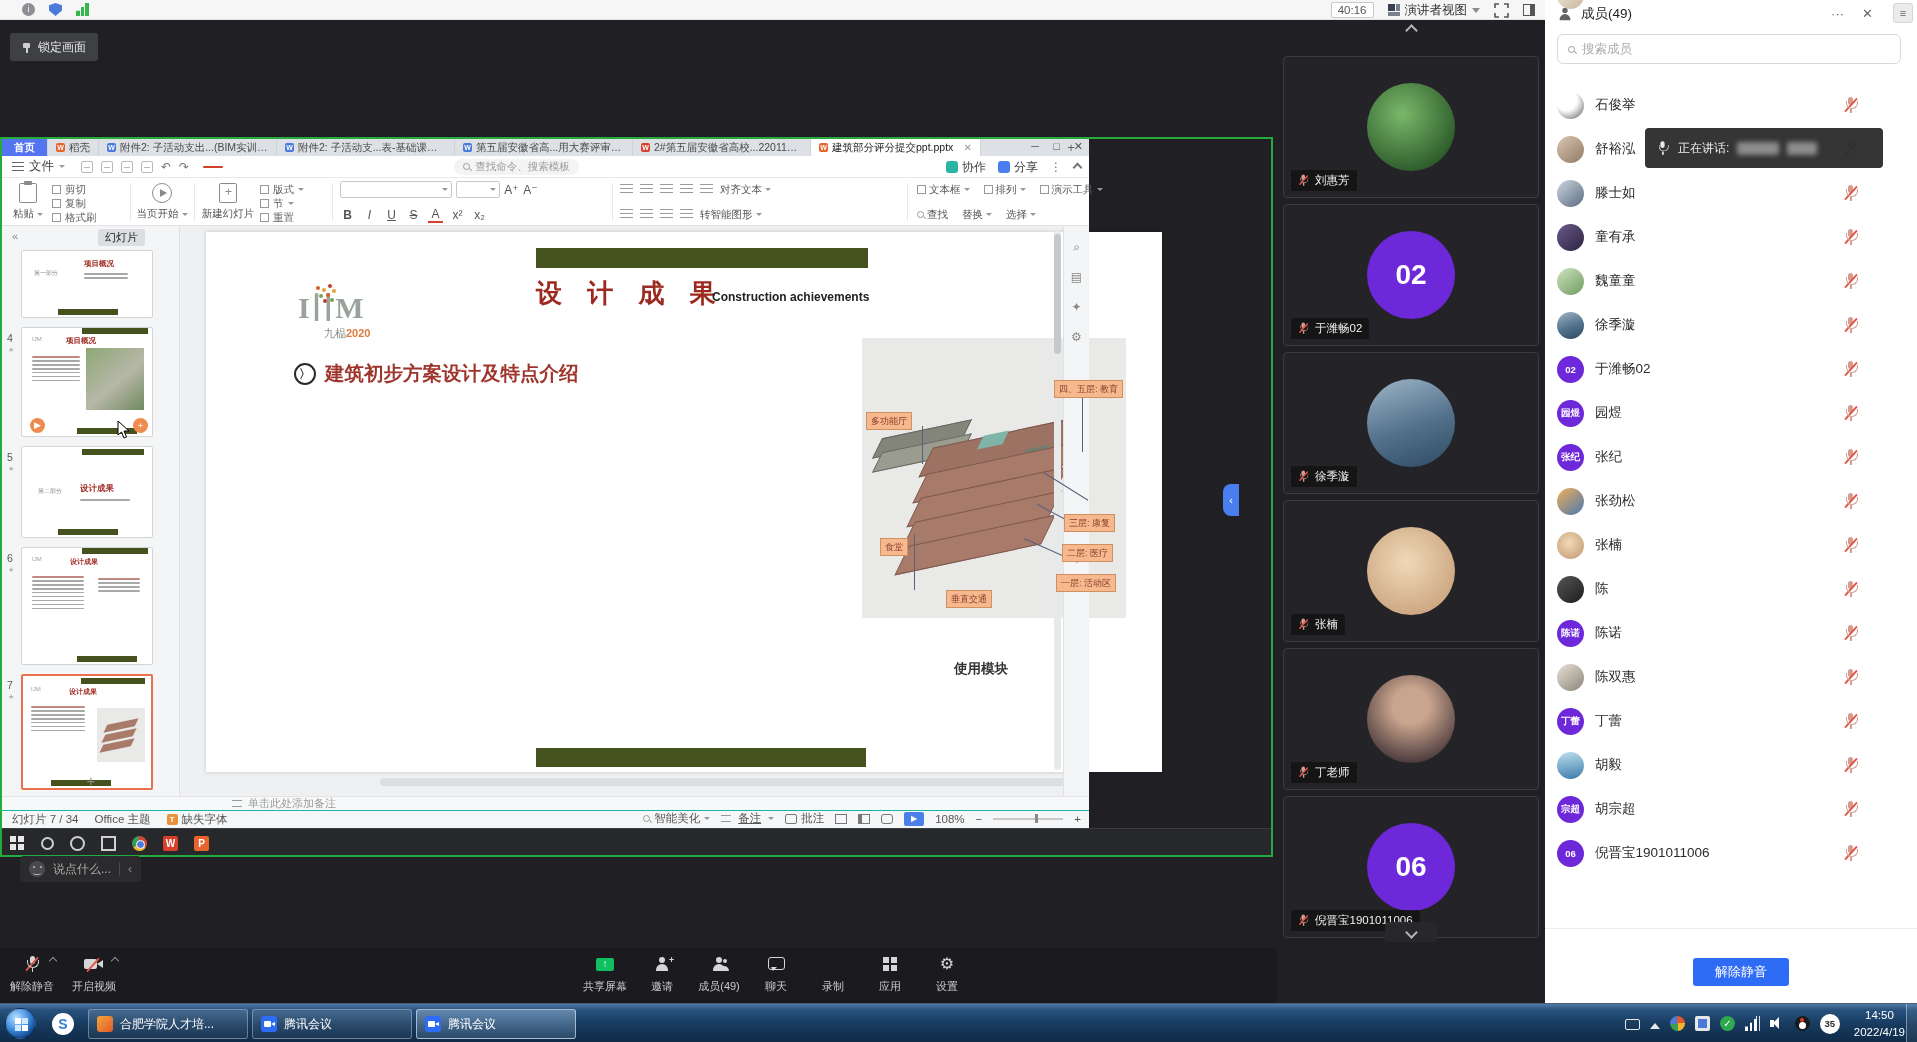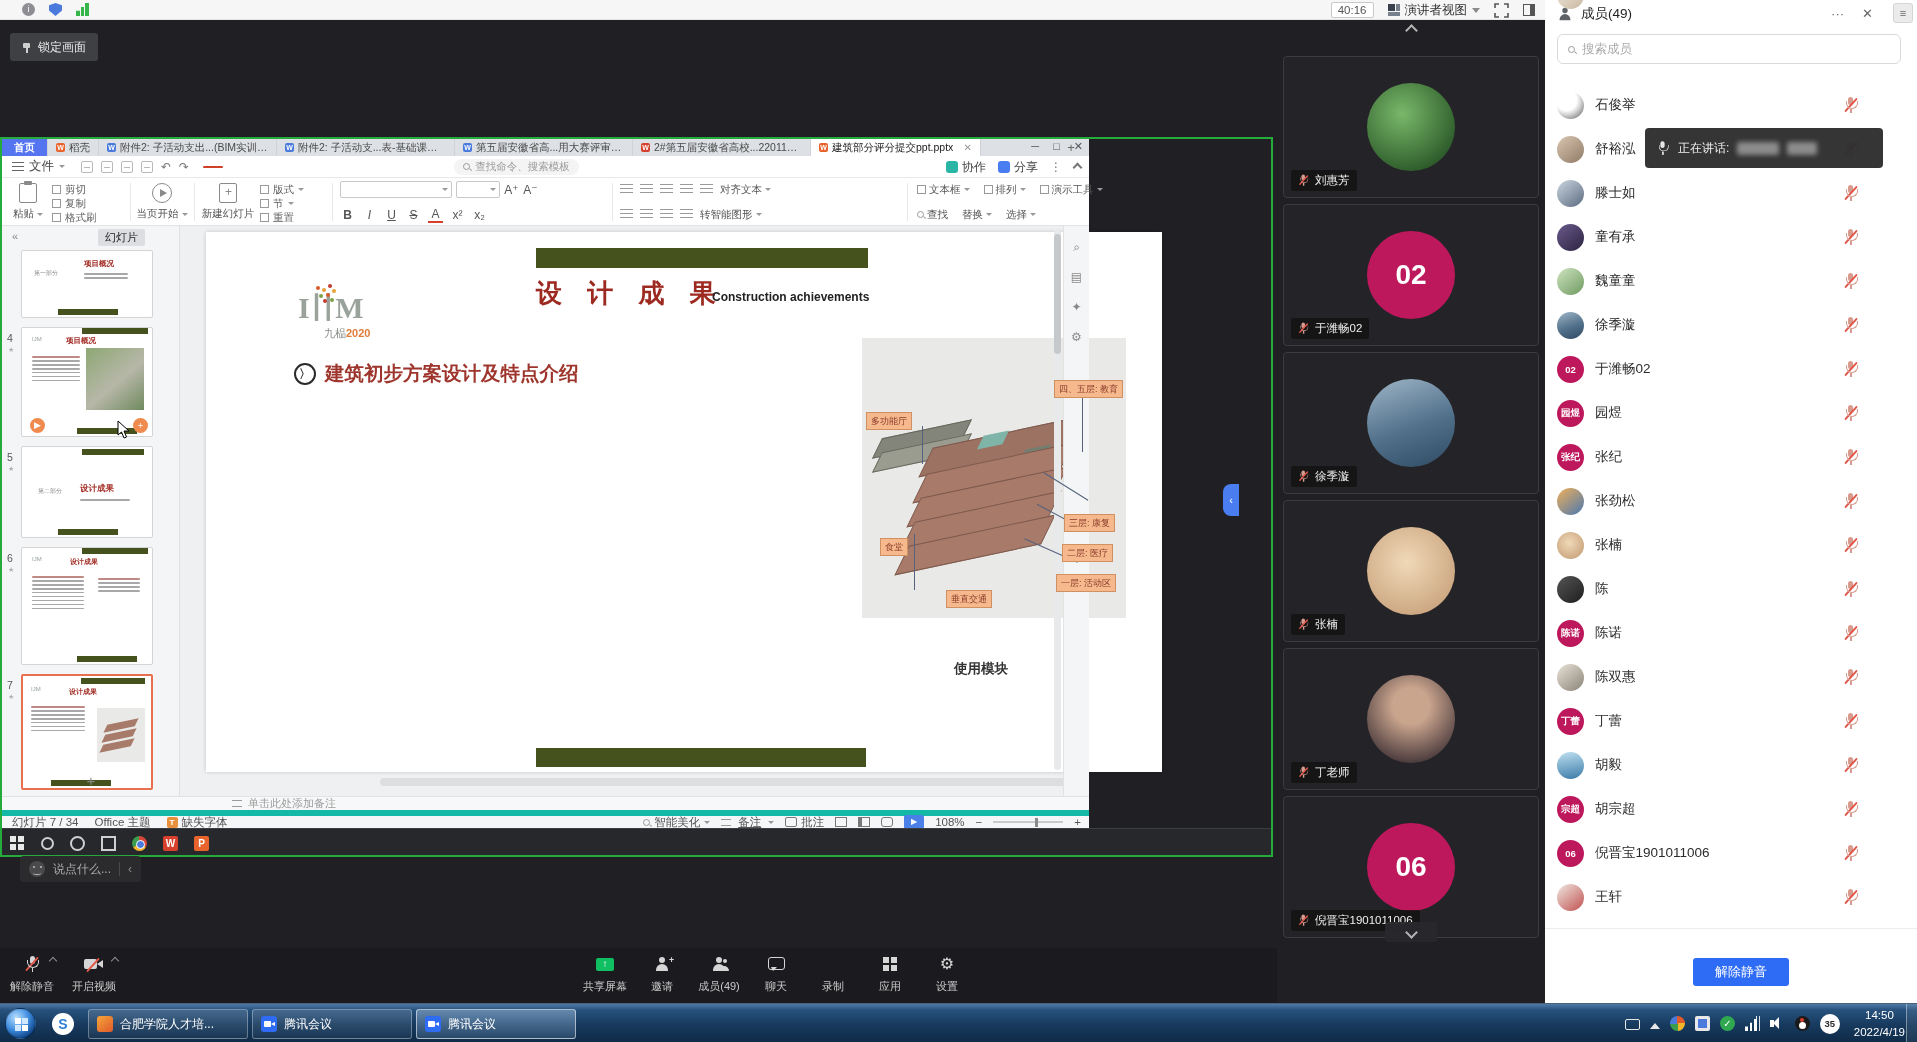--- a/index.html
+++ b/index.html
@@ -133,21 +133,21 @@
   .plate { position:absolute; width:150px; height:26px; background:#a87a6a; border:1px solid #7d5a4e; transform:rotate(-12deg) skewX(-38deg); }
   .plate.gray { width:92px; height:18px; background:#83857a; border-color:#65675d; }
   .patch { position:absolute; width:26px; height:12px; background:#7fb5a8; transform:rotate(-12deg) skewX(-38deg); }
   .patch.dark { background:#6f7f72; }
   .dlab { position:absolute; background:#f5b98d; border:1px solid #d09060; color:#8b3a2a; font-size:9px; padding:1.5px 4px; white-space:nowrap; z-index:2; }
   .dline { position:absolute; background:#55617d; z-index:1; }
 
   #notes-bar { position:absolute; left:0; top:657px; width:100%; height:14px; background:#f7f8f9; border-top:1px solid #e3e3e3; font-size:11px; color:#9a9a9a; display:flex; align-items:center; gap:6px; padding-left:230px; }
   .ico-notes { width:10px; height:7px; border-top:1.4px solid #9a9a9a; border-bottom:1.4px solid #9a9a9a; }
 
-  #status-bar { position:absolute; left:0; top:671px; width:100%; height:18px; background:#f5f6f7; border-top:6px solid #14b8a6; display:flex; align-items:center; font-size:11.5px; color:#555; }
+  #status-bar { position:absolute; left:0; top:671px; width:100%; height:18px; background:#f5f6f7; border-top:1px solid #14b8a6; display:flex; font-size:11.5px; color:#555; }
   #status-left { display:flex; gap:16px; margin-left:10px; align-items:center; }
   .mf-ico { width:11px; height:11px; background:#e8913d; color:#fff; font-size:8px; text-align:center; line-height:11px; border-radius:2px; font-weight:bold; }
   #status-right { position:absolute; right:8px; display:flex; gap:11px; align-items:center; color:#555; }
   .view-ico { width:12px; height:10px; border:1.2px solid #777; }
   .play-chip { width:20px; height:14px; background:#4a80e8; border-radius:2px; color:#fff; font-size:8px; text-align:center; line-height:14px; }
   #zoom-track { width:70px; height:2px; background:#c9c9c9; position:relative; }
   #zoom-thumb { position:absolute; left:42px; top:-3.5px; width:3px; height:9px; background:#8a8a8a; }
 
   
   #ptaskbar { position:absolute; left:2px; top:808px; width:1269px; height:29px; background:#26282c; border-top:1px solid #3a3d42; z-index:4; display:flex; align-items:center; gap:16px; padding-left:8px; }
@@ -211,21 +211,21 @@
   .chev.down { transform:rotate(225deg); }
   .vtile { position:absolute; left:0; top:calc(36px + var(--i)*148px); width:256px; height:142px; background:#242428; border:1px solid #3c3c40; border-radius:4px; }
   .vtile .avatar { position:absolute; left:50%; top:50%; transform:translate(-50%,-50%); width:88px; height:88px; border-radius:50%; font-size:28px; color:#fff; display:flex; align-items:center; justify-content:center; }
   .vchip { position:absolute; left:7px; bottom:6px; height:21px; background:rgba(15,15,15,.72); border-radius:2px; display:flex; align-items:center; gap:5px; padding:0 7px; max-width:230px; }
   .vchip .nm { color:#f0f0f0; font-size:11.5px; white-space:nowrap; }
   .mic-s { transform:scale(.7); transform-origin:left center; color:#d79a8e; width:12px; }
   #vs-down { position:absolute; left:102px; top:902px; width:52px; height:20px; background:rgba(40,40,44,.95); border-radius:3px; display:flex; align-items:center; justify-content:center; }
 
   
   .avatar { border-radius:50%; overflow:hidden; flex:none; }
-  .av-blue { background:#be185d; color:#fff; font-weight:bold; }
+  .av-blue { background:#6d28d9; color:#fff; font-weight:bold; }
   .av-forest { background:radial-gradient(circle at 40% 35%,#7ab86a,#2e5d2b 75%); }
   .av-winter { background:linear-gradient(160deg,#9fb6c8,#51708a 55%,#2f4a63); }
   .av-baby { background:radial-gradient(circle at 45% 40%,#f0d9b8,#caa47e 80%); }
   .av-portrait { background:radial-gradient(circle at 50% 35%,#caa58e 25%,#4a3a3c 80%); }
   .av-panda { background:radial-gradient(circle at 35% 30%,#ffffff 40%,#d8d8d8 55%,#555 100%); }
   .av-cat { background:linear-gradient(140deg,#d9c6b0,#8f7a66); }
   .av-anime { background:linear-gradient(140deg,#cdd6e0,#5a6b80); }
   .av-purple { background:linear-gradient(140deg,#6a5a8c,#2c2440); }
   .av-green { background:linear-gradient(140deg,#cfe3c0,#6e9b5f); }
   .av-orange { background:linear-gradient(140deg,#f0b05a,#4a78b0); }
@@ -1094,28 +1094,20 @@
         </span>
       </div>
       <div class="member-row" style="--i: 17;">
         <span class="avatar av-blue">06</span>
         <span class="nm ell">倪晋宝1901011006</span>
         <span class="i-mic mic-m">
           <span class="stand"></span>
           <span class="slash"></span>
         </span>
       </div>
-      <div class="member-row" style="--i: 18;">
-        <span class="avatar av-art"></span>
-        <span class="nm ell">王轩</span>
-        <span class="i-mic mic-m">
-          <span class="stand"></span>
-          <span class="slash"></span>
-        </span>
-      </div>
       <div class="member-row" style="--i: 19;">
         <span class="avatar av-light"></span>
 
       </div>
     </div>
   <div id="row-partial" class="avatar av-light"></div>
   <div id="mp-footer">
     <div id="unmute-btn">解除静音</div>
   </div>
 </div>

